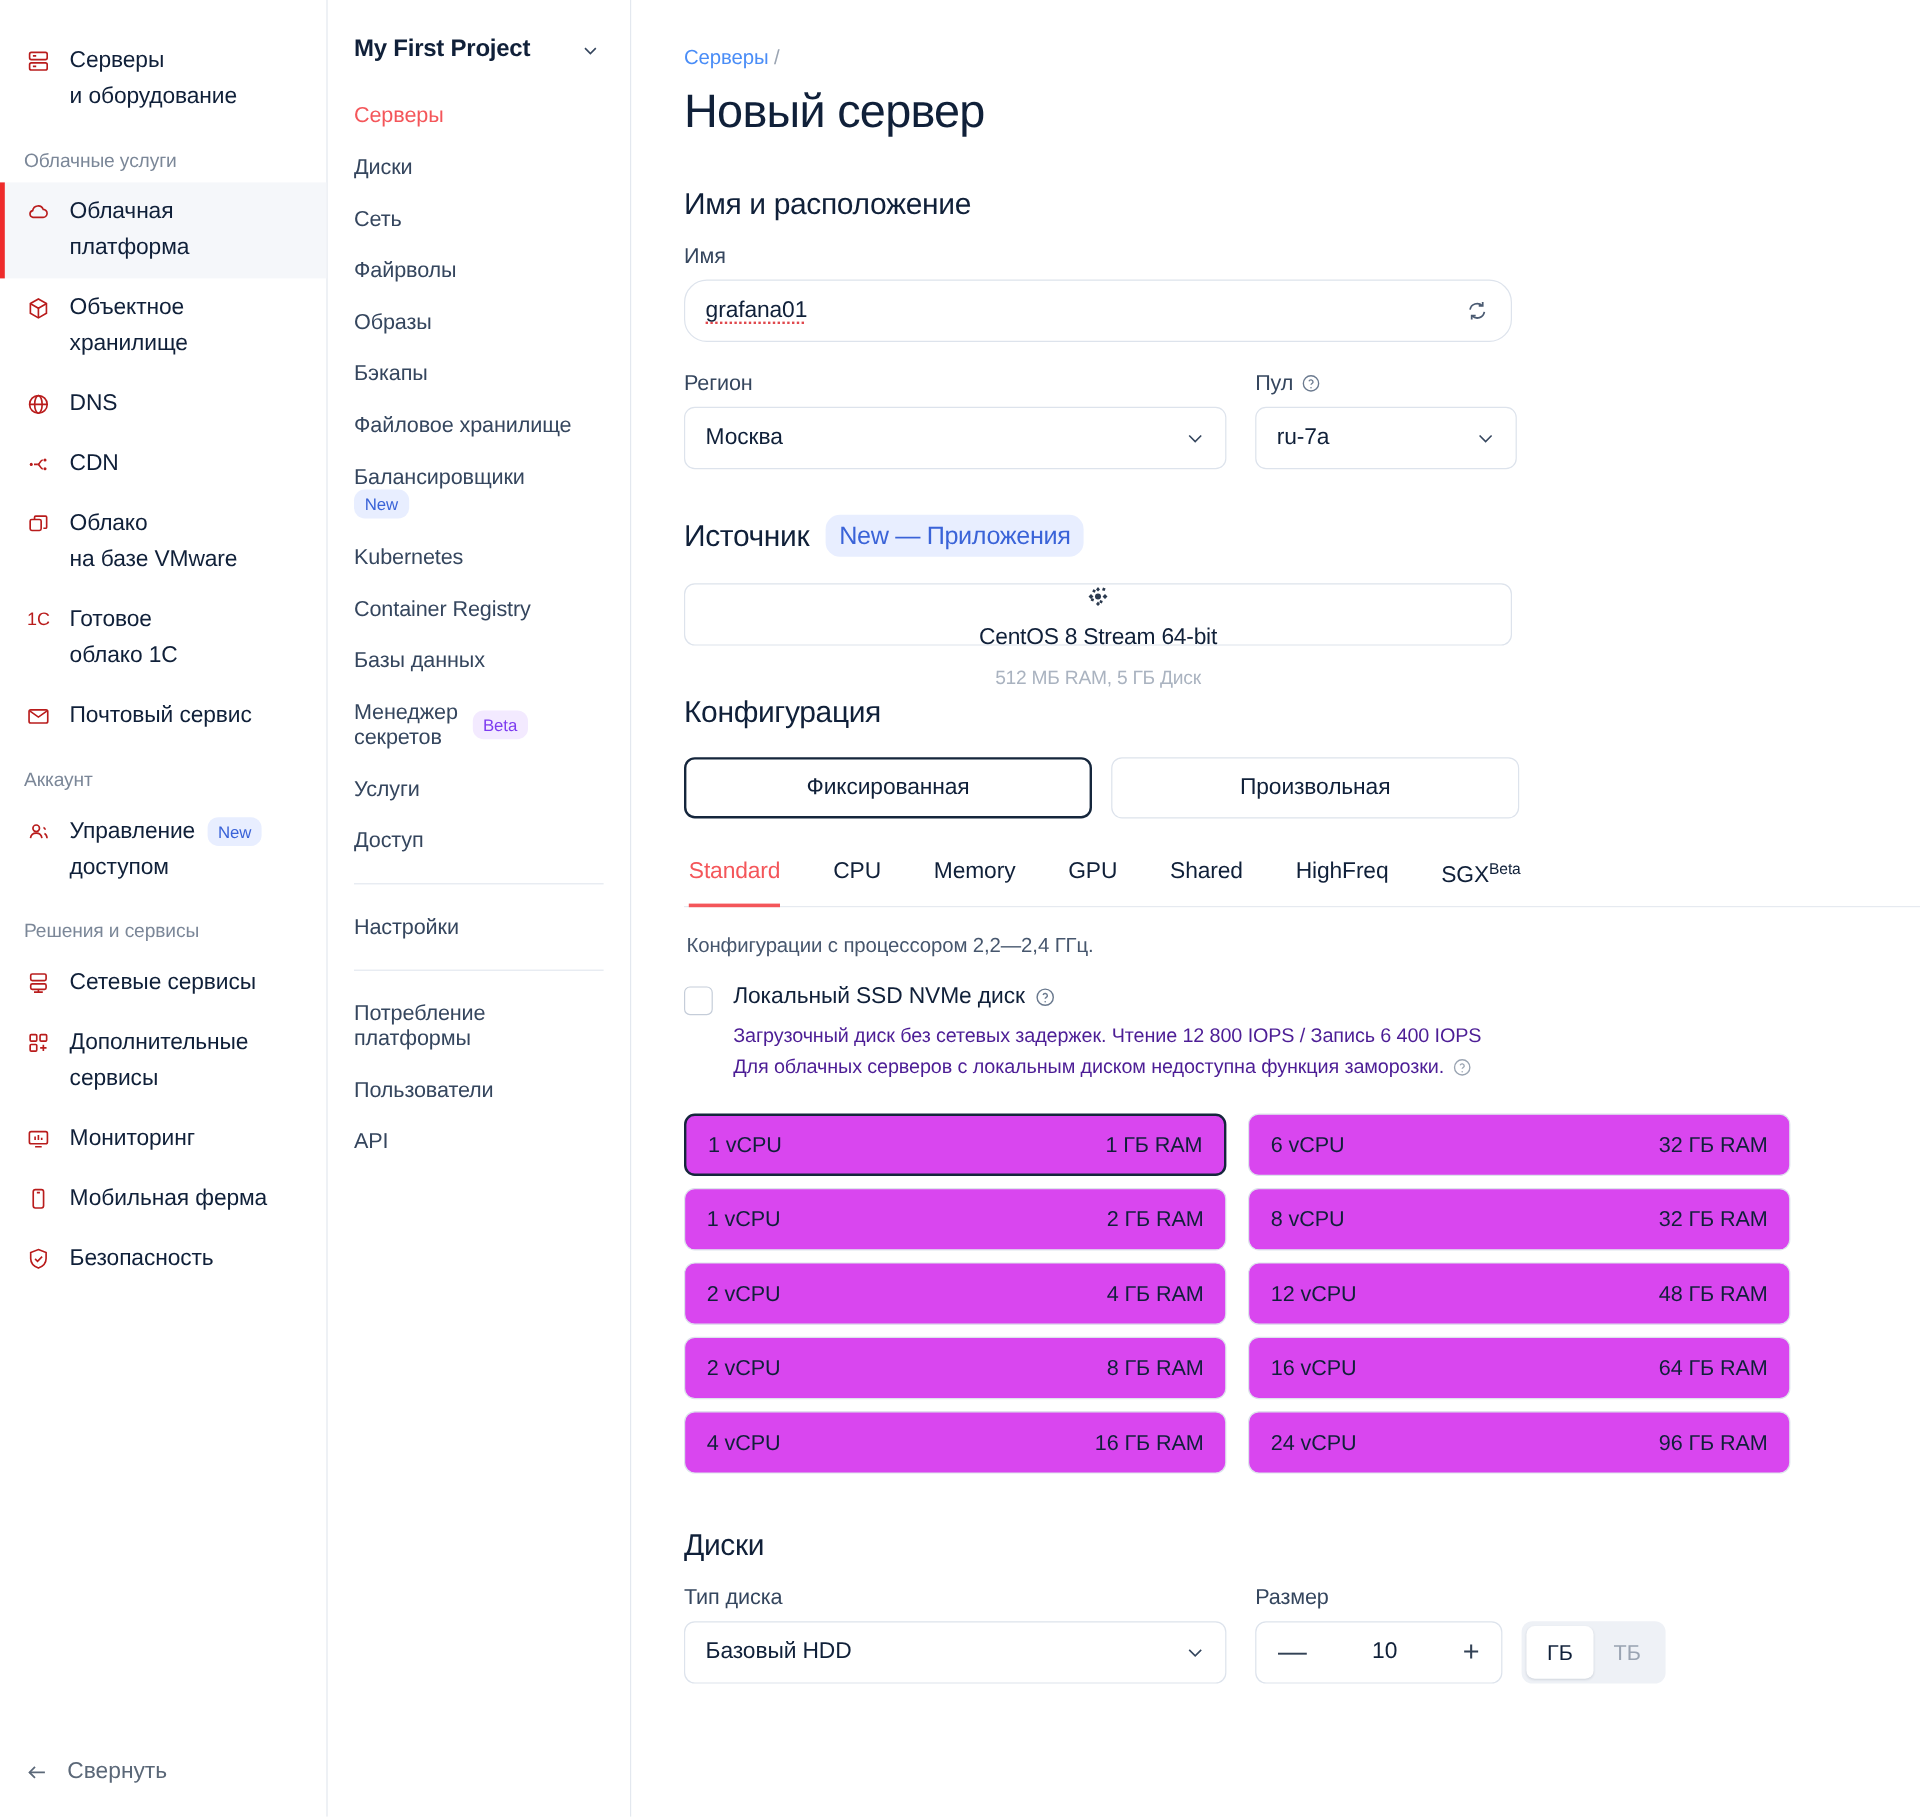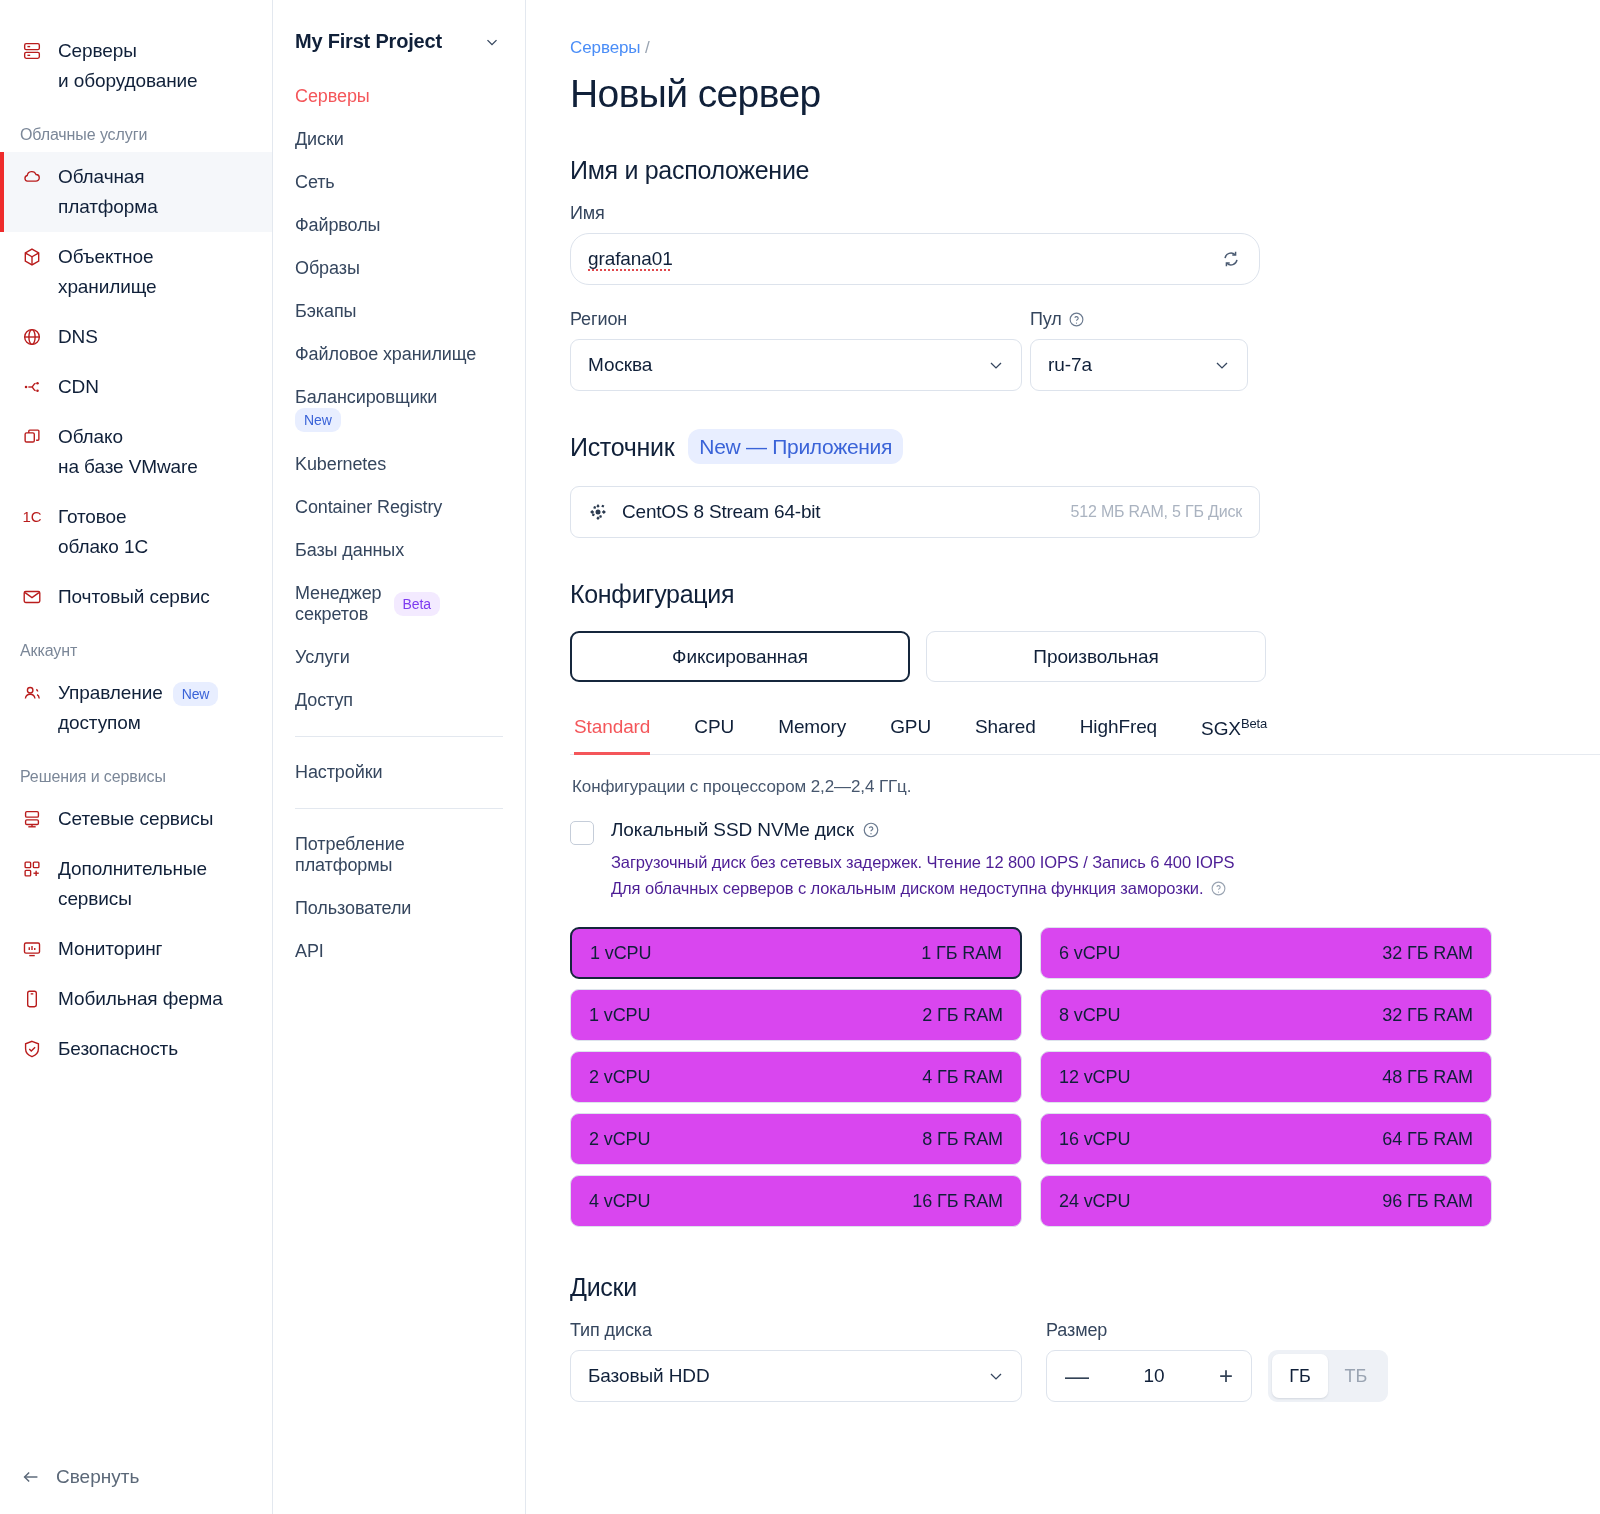--- a/index.html
+++ b/index.html
@@ -83,31 +83,31 @@
     padding:7px 11px; border-radius:12px; position:relative; top:-4px; white-space:nowrap;
   }
   .field-label { font-size: 18px; color: #35465e; margin-bottom: 9px; letter-spacing:-0.1px; display:flex; align-items:center; gap:6px;}
   .input-box {
     height: 52px; border: 1px solid #dde3ec; border-radius: 19px; background:#fff;
     display:flex; align-items:center; padding: 0 17px; font-size: 19px; color:#102039;
     cursor: text; letter-spacing:-0.1px;
   }
   .input-box .val { flex:1; }
   .spell { text-decoration: underline; text-decoration-style: dotted; text-decoration-color: #e0484d; text-decoration-thickness: 2px; text-underline-offset: 4px; }
-  .row2 { display:flex; gap: 8px; margin-top: 24px; }
+  .row2 { display:flex; gap: 24px; margin-top: 24px; }
   .row2 .col-a { width: 452px; }
   .row2 .col-b { width: 218px; }
   .select-box {
     height: 52px; border: 1px solid #dde3ec; border-radius: 9px; background:#fff;
     display:flex; align-items:center; justify-content:space-between;
     padding: 0 15px 0 17px; font-size: 19px; cursor: pointer; letter-spacing:-0.1px;
   }
   .src-box {
     height: 52px; border: 1px solid #dde3ec; border-radius: 9px; background:#fff;
-    display:flex; align-items:center; gap: 14px; padding: 0 17px; cursor:pointer;
+    display:flex; align-items:center; gap: 14px; padding: 0 17px; cursor:pointer;flex-direction:column;
   }
   .src-box .name { font-size: 19px; flex: 1; letter-spacing:-0.2px; }
   .src-box .meta { font-size: 16px; color: #aab3c0; letter-spacing:-0.2px; }
 
   .seg { display:flex; gap: 16px; margin-bottom: 34px; }
   .seg-btn {
     width: 340px; height: 51px; border-radius: 9px; border:1px solid #dde3ec;
     display:flex; align-items:center; justify-content:center; font-size: 19px; cursor:pointer;
     background:#fff; letter-spacing:-0.1px;
   }

